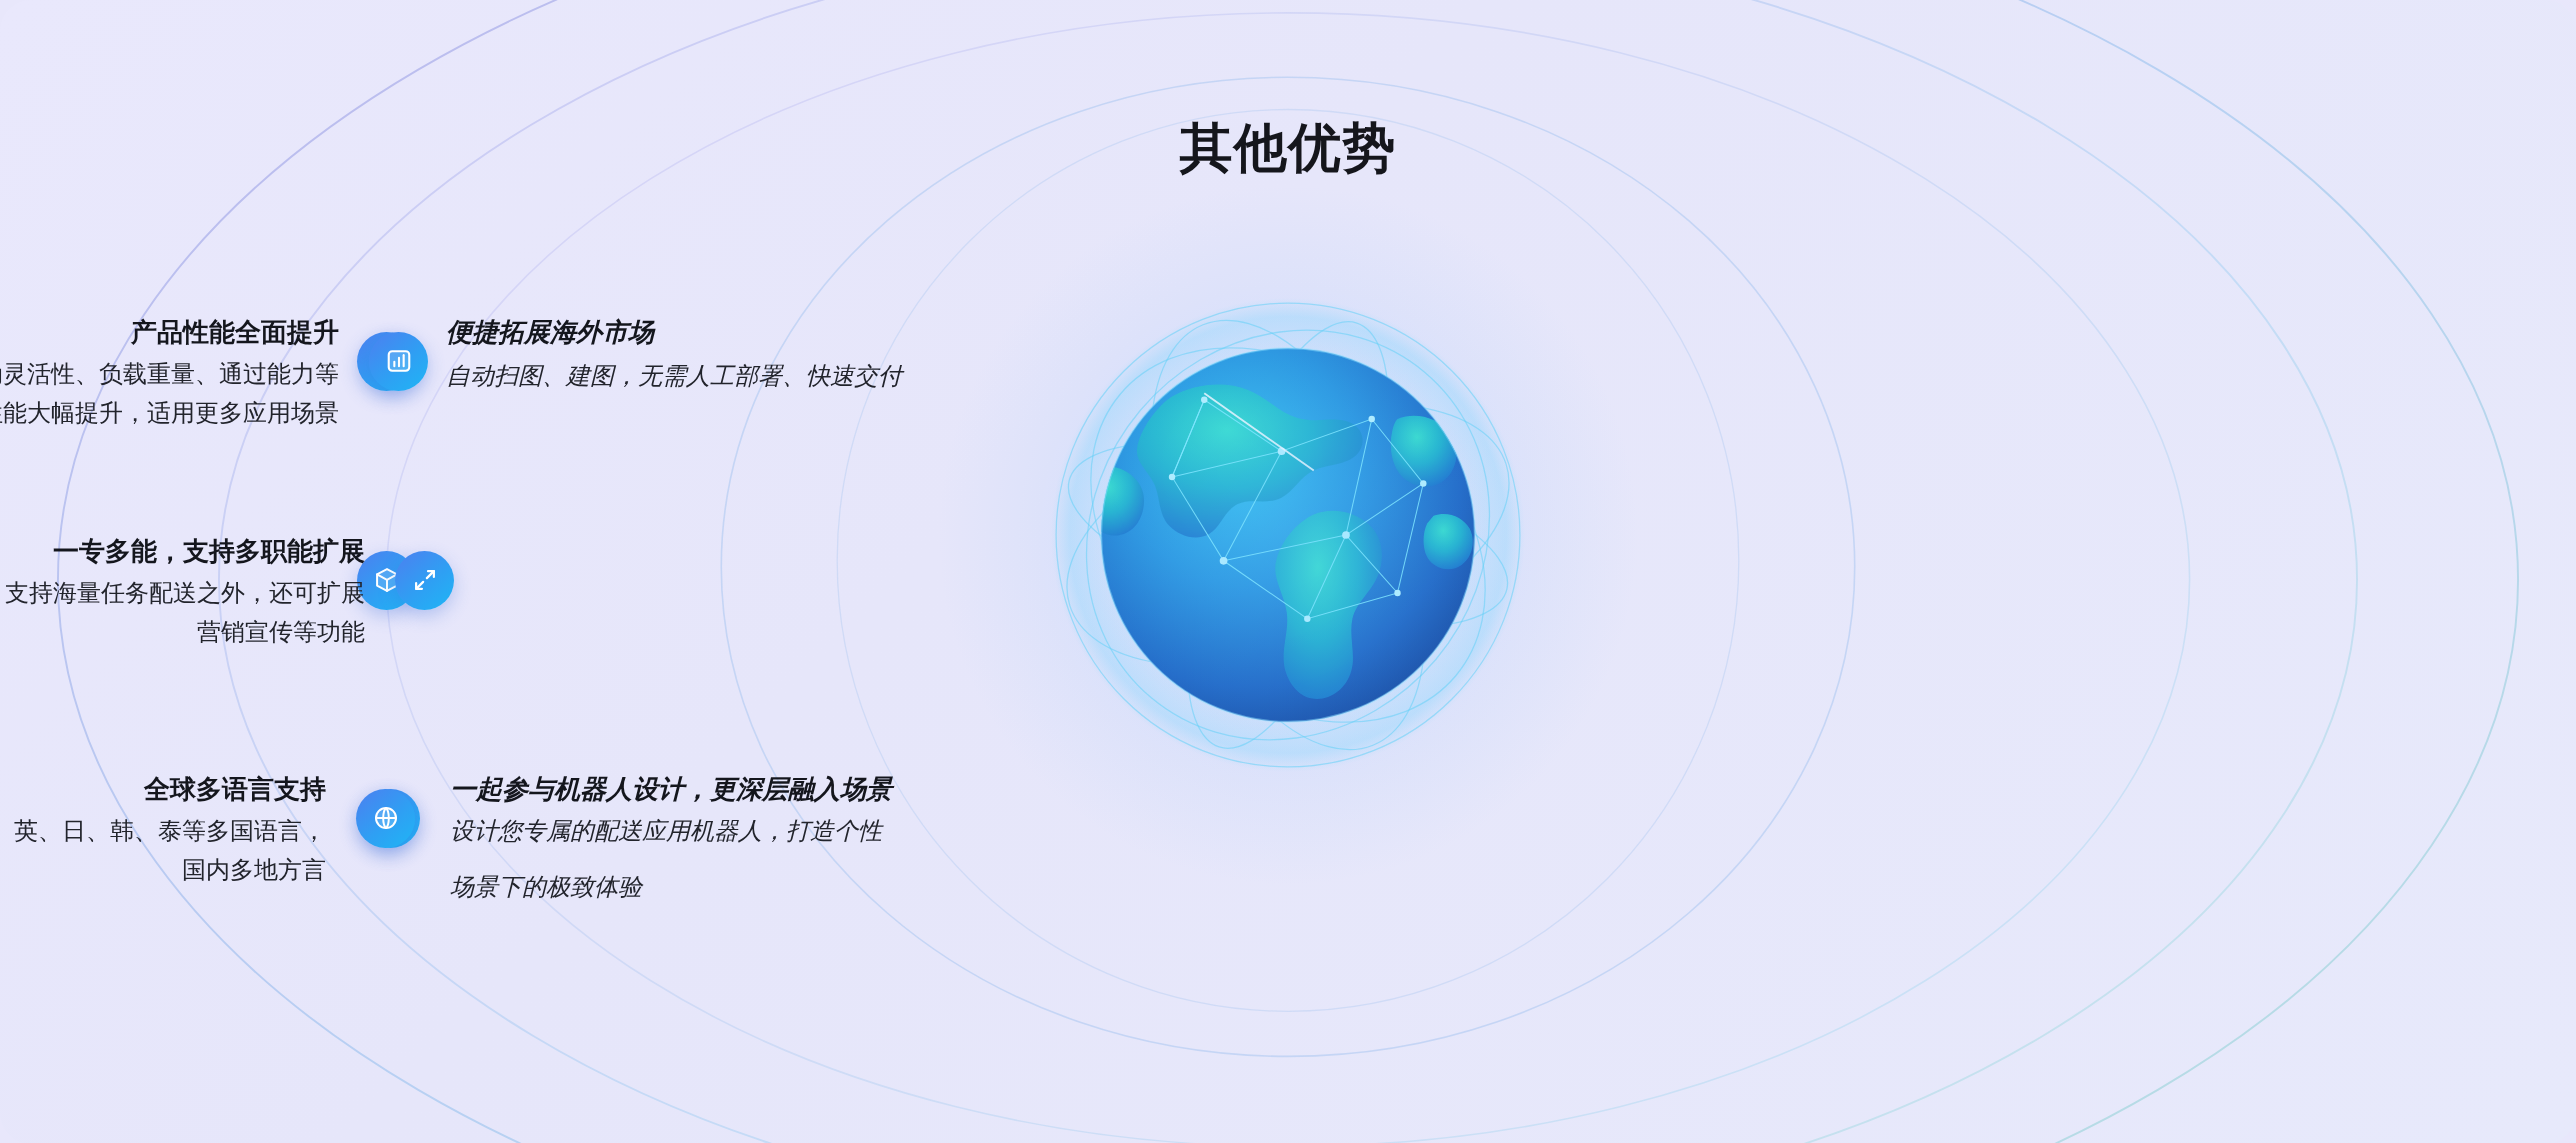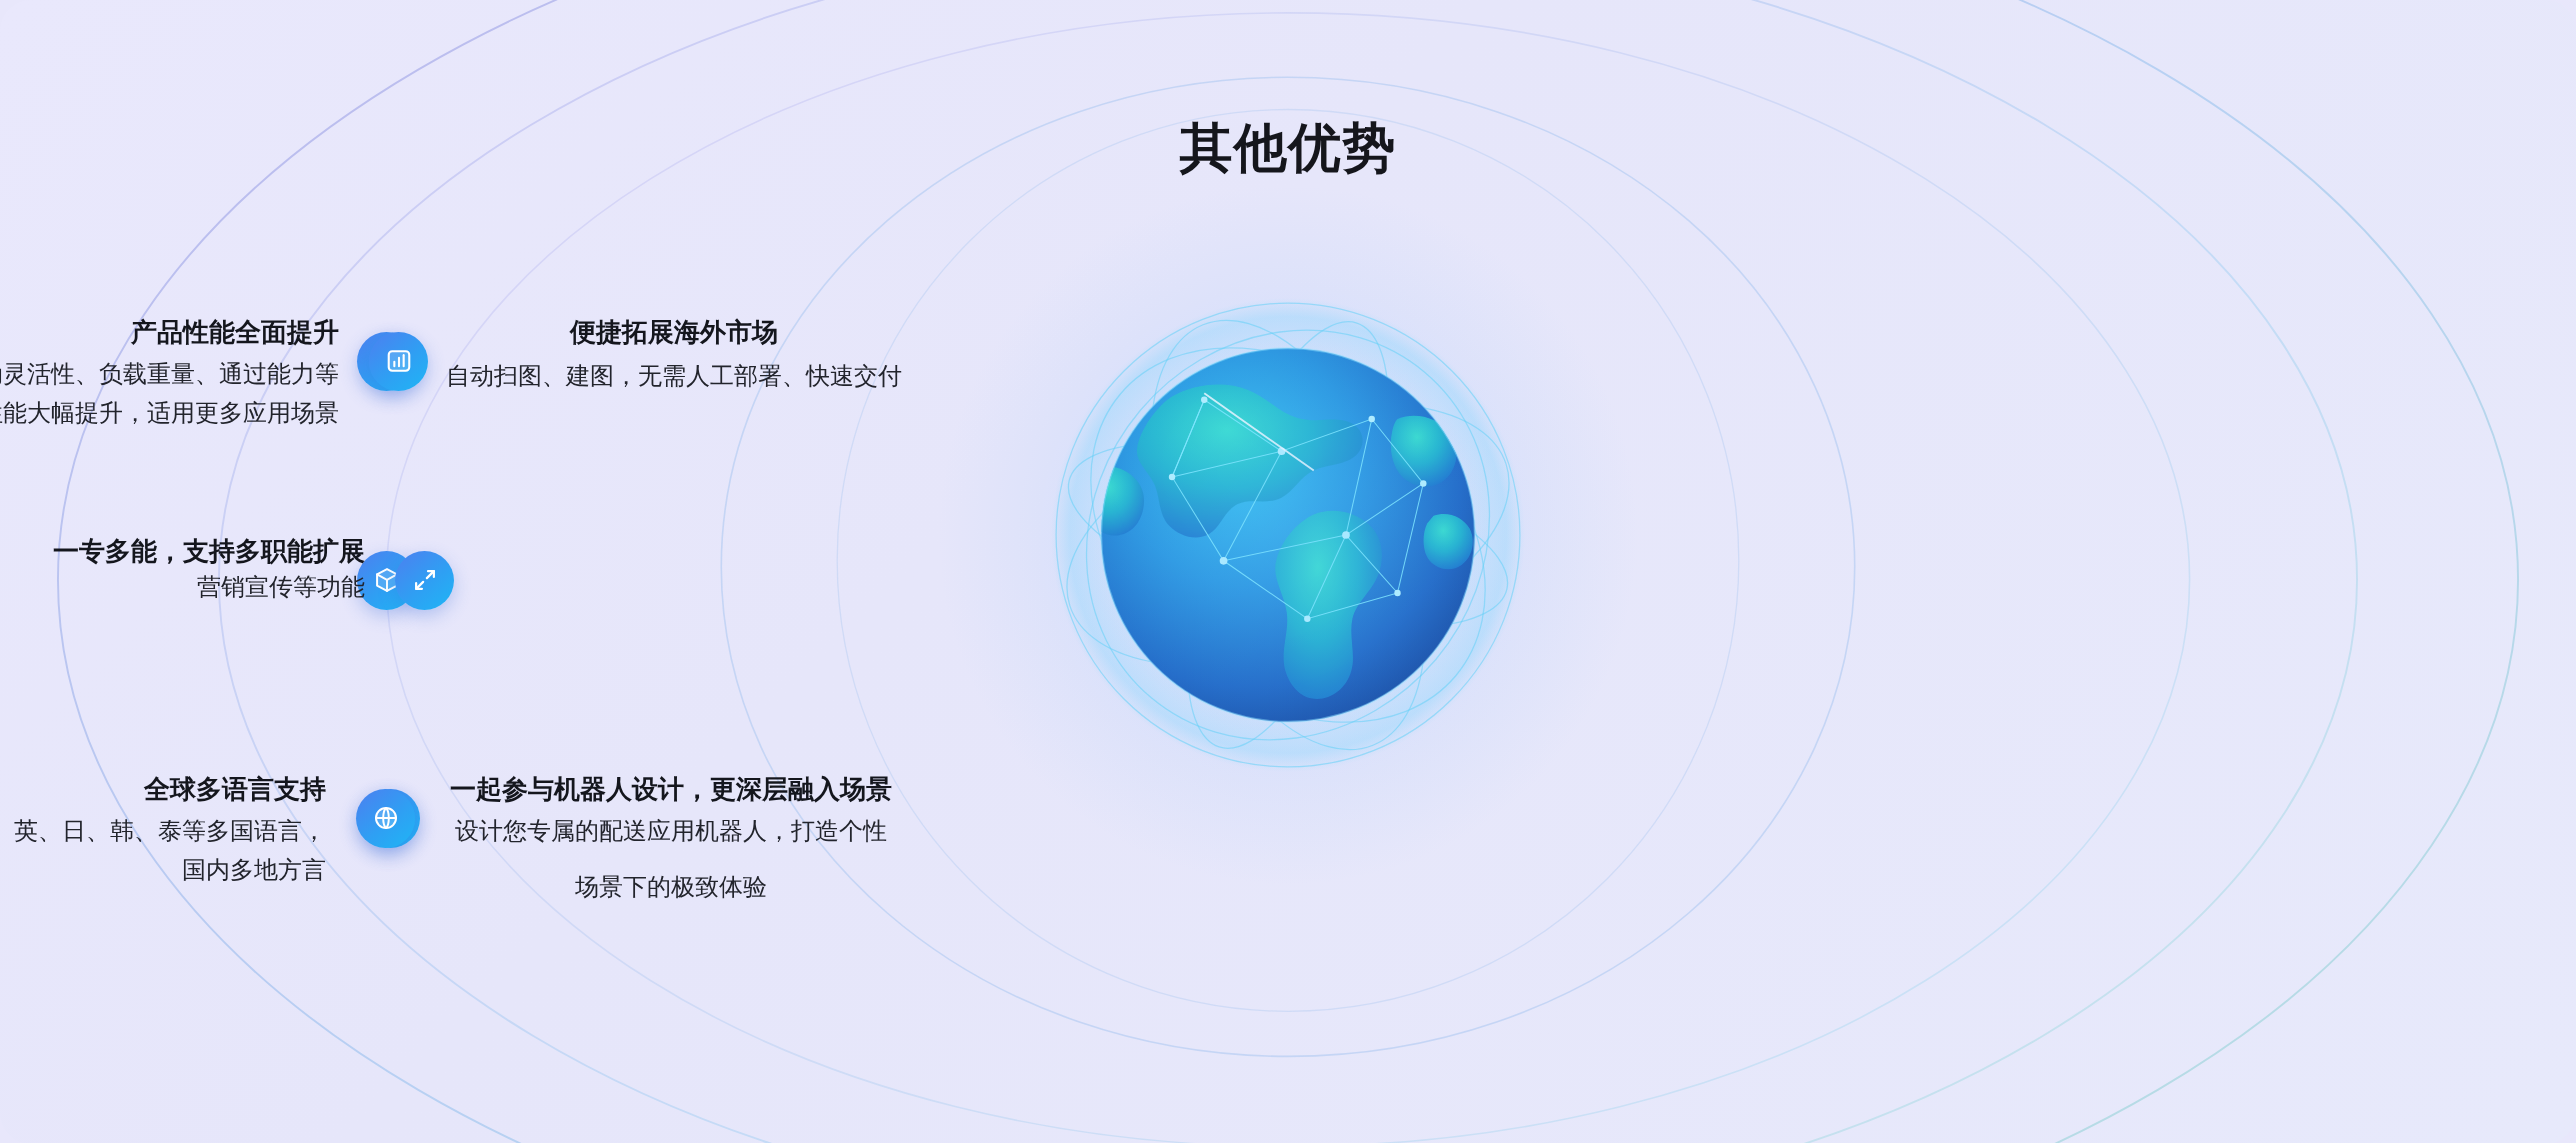--- a/index.html
+++ b/index.html
@@ -80,21 +80,21 @@
     align-items: center;
     justify-content: center;
     margin-top: 15.5px;
   }
   .badge svg { display: block; }
 
   .texts {
     margin: 0 30px;
     max-width: 644px;
   }
-  .item.left .texts { text-align: center; }
+  .item.left .texts { text-align: left; font-style: italic; }
   .item.right .texts { text-align: right; }
 
   .item-title {
     font-size: 26px;
     font-weight: bold;
     color: #14161d;
     line-height: 1.25;
     white-space: nowrap;
   }
   .item-desc {
@@ -284,20 +284,21 @@
     <div class="badge">
       <svg width="28" height="28" viewBox="0 0 24 24" fill="none" stroke="#ffffff" stroke-width="1.9" stroke-linecap="round" stroke-linejoin="round">
         <path d="M14.6 4.4 H19.6 V9.4"></path>
         <path d="M19.6 4.4 L13.6 10.4"></path>
         <path d="M9.4 19.6 H4.4 V14.6"></path>
         <path d="M4.4 19.6 L10.4 13.6"></path>
       </svg>
     </div>
     <div class="texts">
       <div class="item-title">一专多能，支持多职能扩展</div>
+      <div class="item-desc">支持海量任务配送之外，还可扩展</div>
       <div class="item-desc" style="margin-top:0">营销宣传等功能</div>
     </div>
   </div>
 
   <div class="item right" style="right:2161px; top:773px; left:auto;">
     <div class="badge">
       <svg width="28" height="28" viewBox="0 0 24 24" fill="none" stroke="#ffffff" stroke-width="1.7" stroke-linecap="round" stroke-linejoin="round">
         <circle cx="12" cy="12" r="8.6" fill="rgba(255,255,255,0.16)"></circle>
         <path d="M3.4 12 h17.2"></path>
         <path d="M12 3.4 c3.2 3 3.2 14.2 0 17.2 -3.2-3-3.2-14.2 0-17.2 Z"></path>

